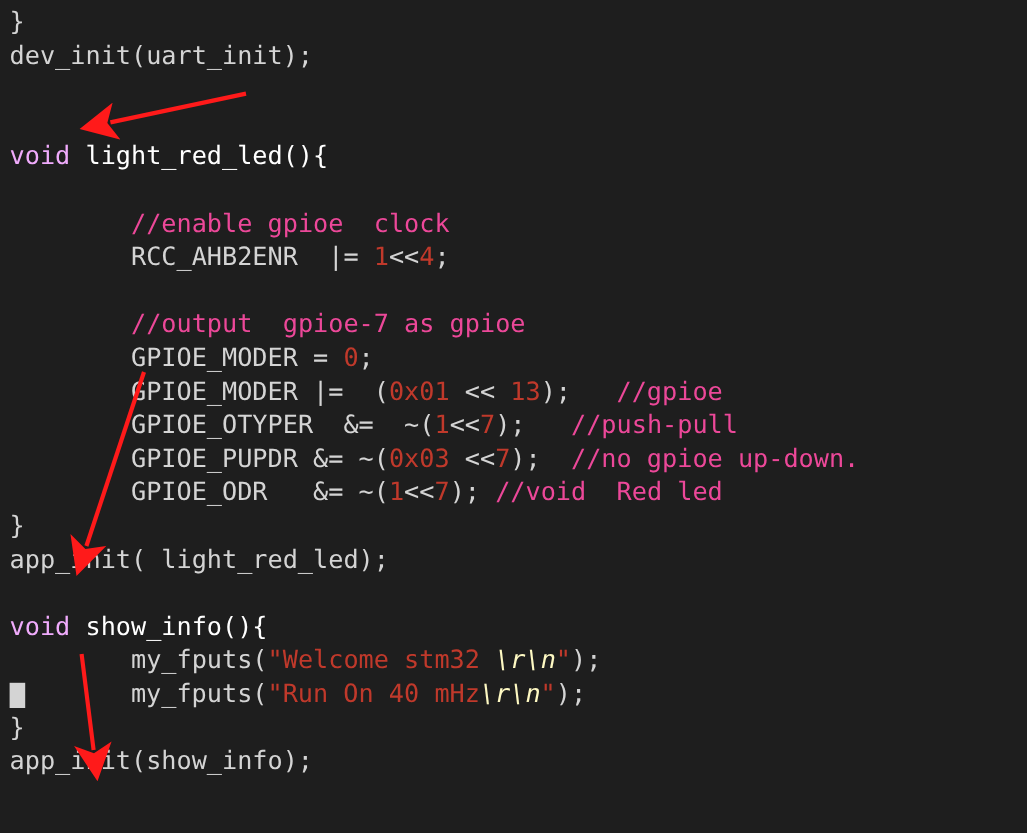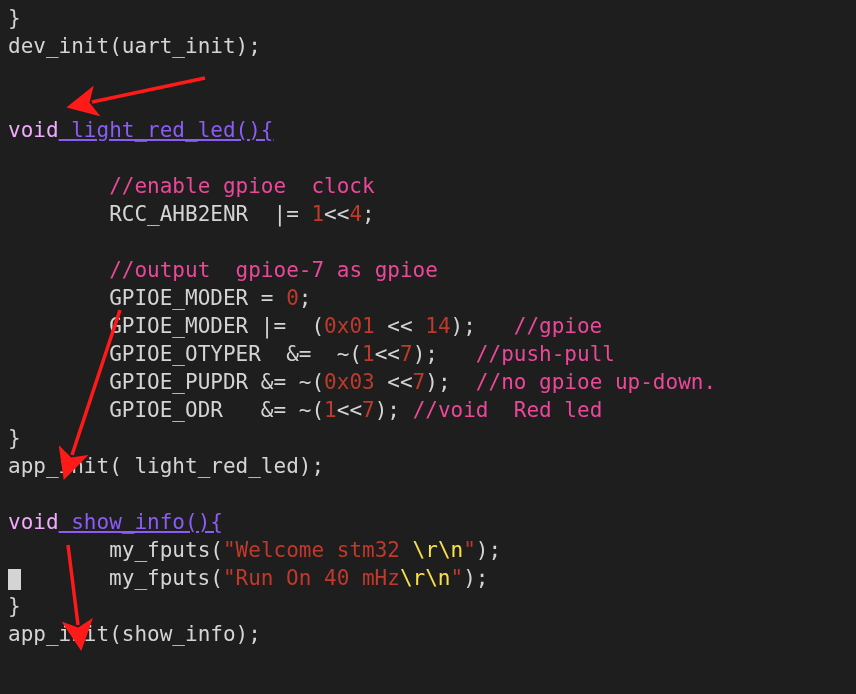--- a/index.html
+++ b/index.html
@@ -15,25 +15,25 @@
     padding: 4px 8px;
     font-family: "Consolas", "DejaVu Sans Mono", "Menlo", monospace;
     font-size: 21px;
     line-height: 28px;
     color: #d4d4d4;
     white-space: pre;
     position: relative;
     z-index: 1;
   }
   .tok-kw      { color: #f0abfc; }   
-  .tok-fn      { color: #8b5cf6; text-decoration: underline; }
+  .tok-fn      { color: #ffffff; }
   .tok-comment { color: #ec4899; }
   .tok-num     { color: #c0392b; }
   .tok-str     { color: #c0392b; }
-  .tok-esc     { color: #fde047; }
+  .tok-esc     { color: #fef9c3; font-style: italic; }
   .cursor-block {
     display: inline-block;
     width: 0.6em;
     height: 1em;
     vertical-align: text-bottom;
     background: #d4d4d4;
   }
   svg.overlay {
     position: absolute;
     left: 0; top: 0;
@@ -50,21 +50,21 @@
 <span>dev_init(uart_init);</span>
 
 
 <span class="tok-kw">void</span><span class="tok-fn"> light_red_led(){</span>
 
         <span class="tok-comment">//enable gpioe  clock</span>
         <span>RCC_AHB2ENR  |= </span><span class="tok-num">1</span><span>&lt;&lt;</span><span class="tok-num">4</span><span>;</span>
 
         <span class="tok-comment">//output  gpioe-</span><span class="tok-comment">7</span><span class="tok-comment"> as gpioe</span>
         <span>GPIOE_MODER = </span><span class="tok-num">0</span><span>;</span>
-        <span>GPIOE_MODER |=  (</span><span class="tok-num">0x01</span><span> &lt;&lt; </span><span class="tok-num">14</span><span>);   </span><span class="tok-comment">//gpioe</span>
+        <span>GPIOE_MODER |=  (</span><span class="tok-num">0x01</span><span> &lt;&lt; </span><span class="tok-num">13</span><span>);   </span><span class="tok-comment">//gpioe</span>
         <span>GPIOE_OTYPER  &amp;=  ~(</span><span class="tok-num">1</span><span>&lt;&lt;</span><span class="tok-num">7</span><span>);   </span><span class="tok-comment">//push-pull</span>
         <span>GPIOE_PUPDR &amp;= ~(</span><span class="tok-num">0x03</span><span> &lt;&lt;</span><span class="tok-num">7</span><span>);  </span><span class="tok-comment">//no gpioe up-down.</span>
         <span>GPIOE_ODR   &amp;= ~(</span><span class="tok-num">1</span><span>&lt;&lt;</span><span class="tok-num">7</span><span>); </span><span class="tok-comment">//void  Red led</span>
 <span>}</span>
 <span>app_init( light_red_led);</span>
 
 <span class="tok-kw">void</span><span class="tok-fn"> show_info(){</span>
         <span>my_fputs(</span><span class="tok-str">"Welcome stm32 </span><span class="tok-esc">\r\n</span><span class="tok-str">"</span><span>);</span>
 <span class="cursor-block"></span>       <span>my_fputs(</span><span class="tok-str">"Run On 40 mHz</span><span class="tok-esc">\r\n</span><span class="tok-str">"</span><span>);</span>
 <span>}</span>

